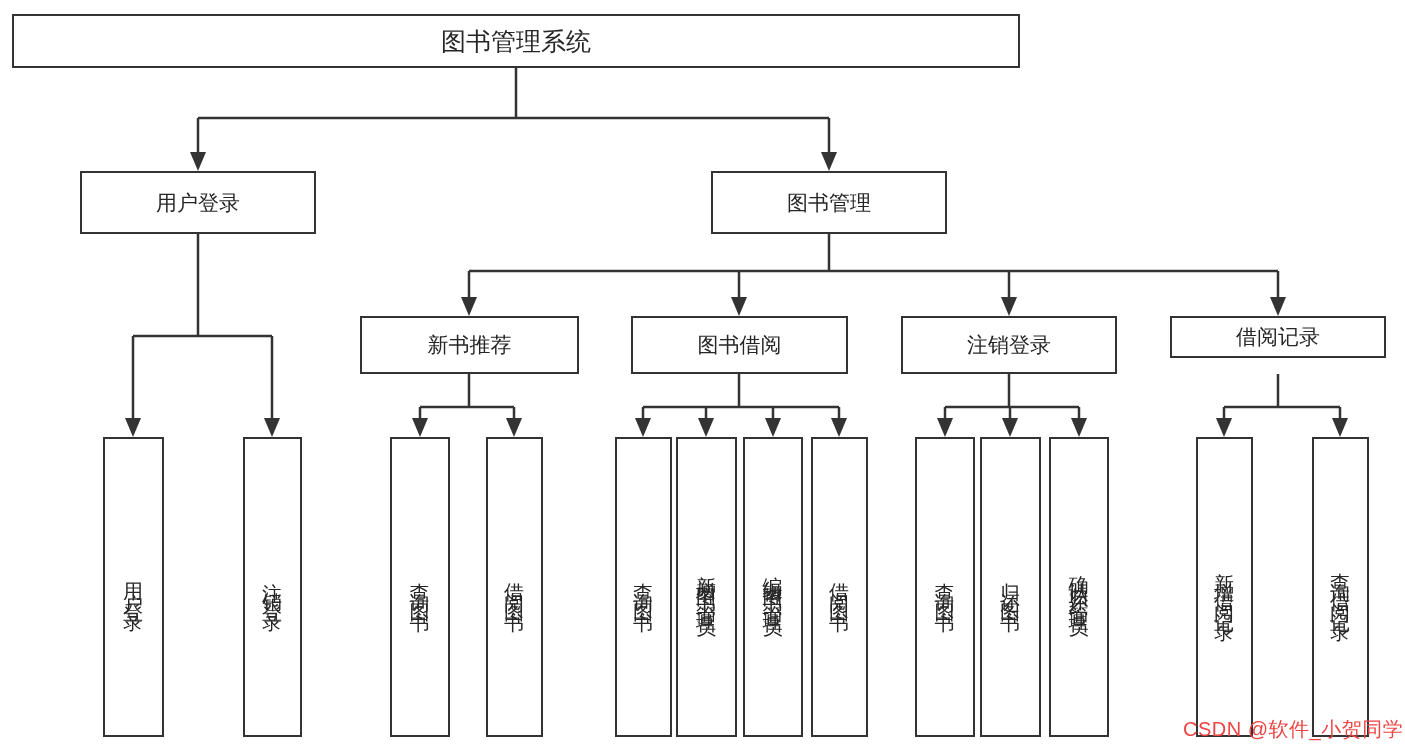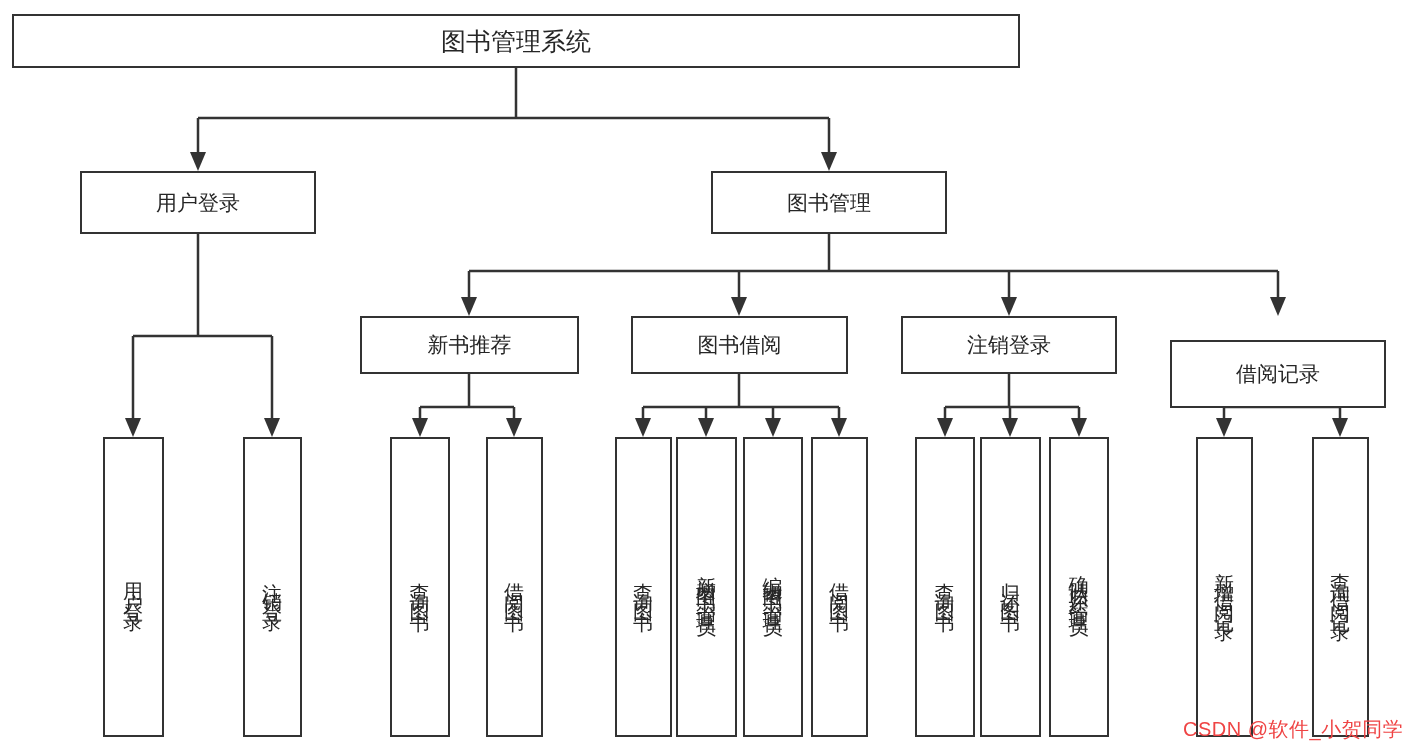--- a/index.html
+++ b/index.html
@@ -79,21 +79,21 @@
 
   <div class="box" style="left:360px;top:316px;width:219px;height:58px;">
     <span>新书推荐</span>
   </div>
   <div class="box" style="left:631px;top:316px;width:217px;height:58px;">
     <span>图书借阅</span>
   </div>
   <div class="box" style="left:901px;top:316px;width:216px;height:58px;">
     <span>注销登录</span>
   </div>
-  <div class="box" style="left:1170px;top:316px;width:216px;height:68px;margin-top:24px;">
+  <div class="box" style="left:1170px;top:316px;width:216px;height:42px;">
     <span>借阅记录</span>
   </div>
 
   <div class="box leaf" style="left:103px;top:437px;width:61px;height:300px;">
     <span class="vtext">用户登录</span>
   </div>
   <div class="box leaf" style="left:243px;top:437px;width:59px;height:300px;">
     <span class="vtext">注销登录</span>
   </div>
 

